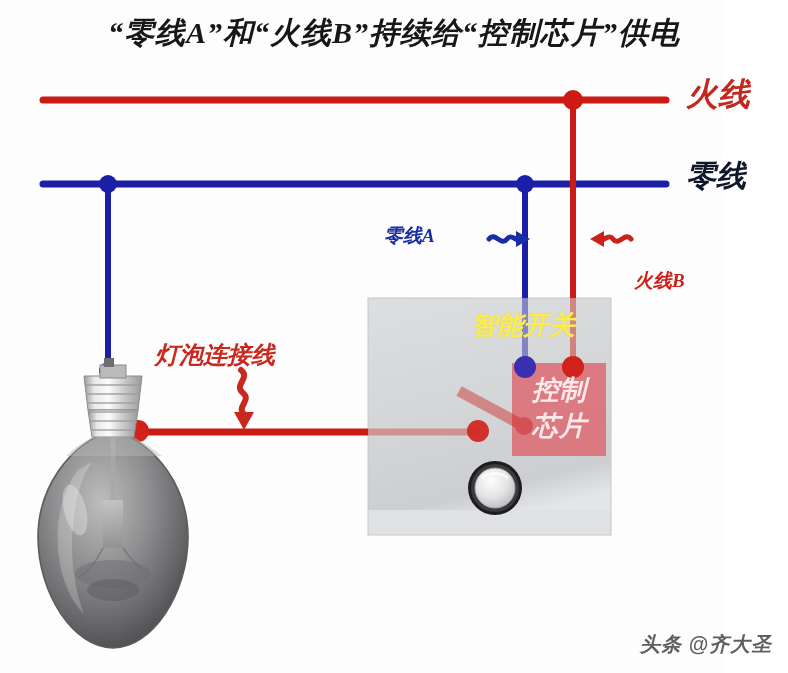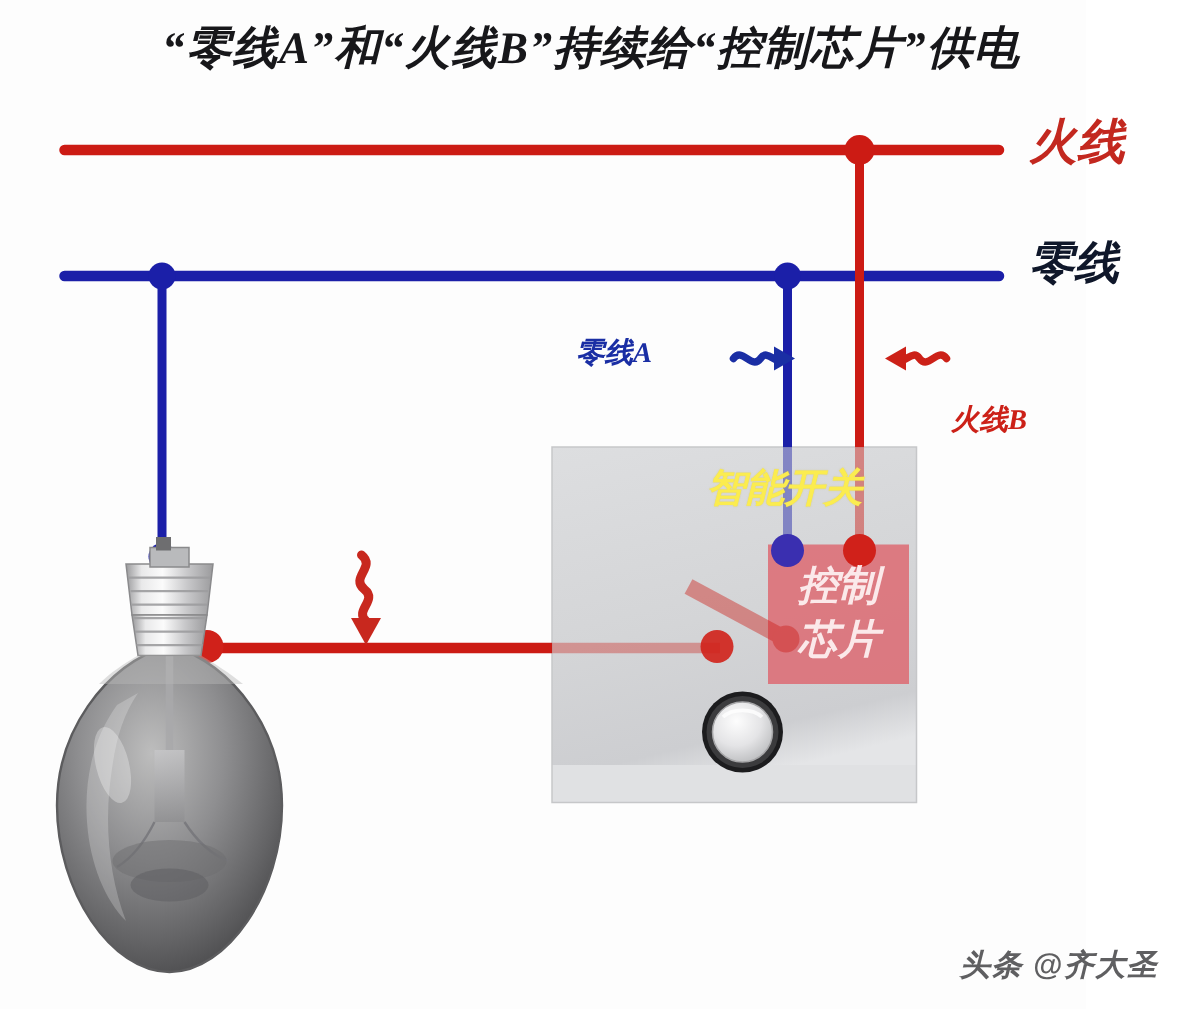--- a/index.html
+++ b/index.html
@@ -203,20 +203,21 @@
   <div class="lbl" id="title">“零线A”和“火线B”持续给“控制芯片”供电</div>
 
   <div class="lbl" id="live-label">火线</div>
 
   <div class="lbl" id="neutral-label">零线</div>
 
   <div class="lbl" id="neutralA-label">零线A</div>
 
   <div class="lbl" id="liveB-label">火线B</div>
 
+  <div class="lbl" id="bulbwire-label">灯泡连接线</div>
 
   <div class="lbl" id="smart-label">智能开关</div>
 
   <div class="lbl" id="chip-label">
     <span>控制</span><br>
     <span>芯片</span>
   </div>
 
   <div class="lbl" id="watermark">头条 @齐大圣</div>
 

